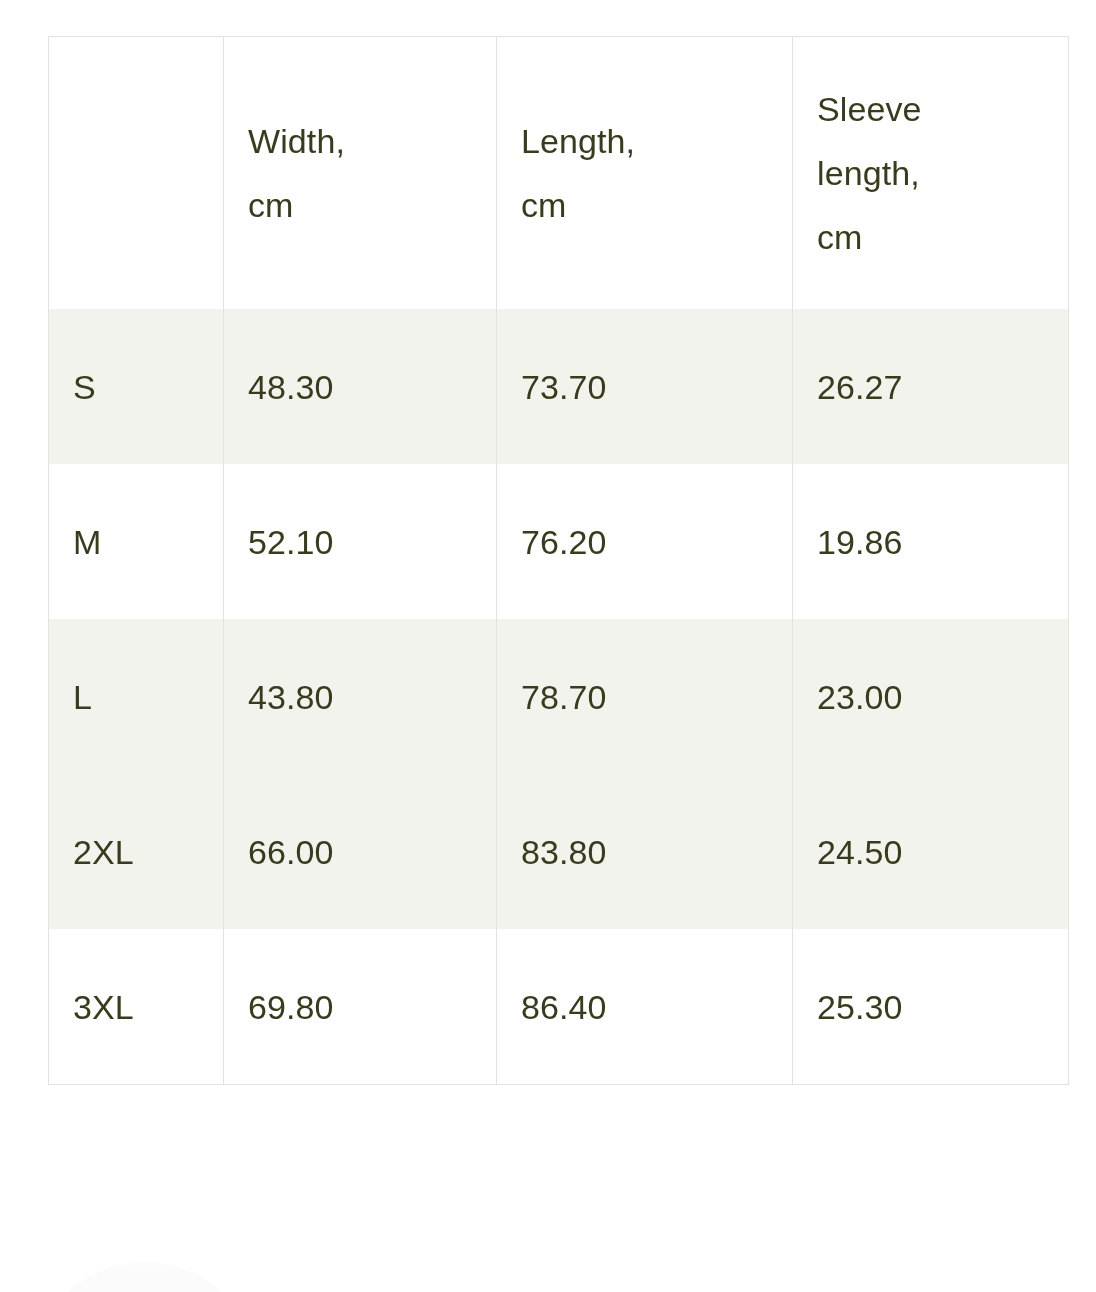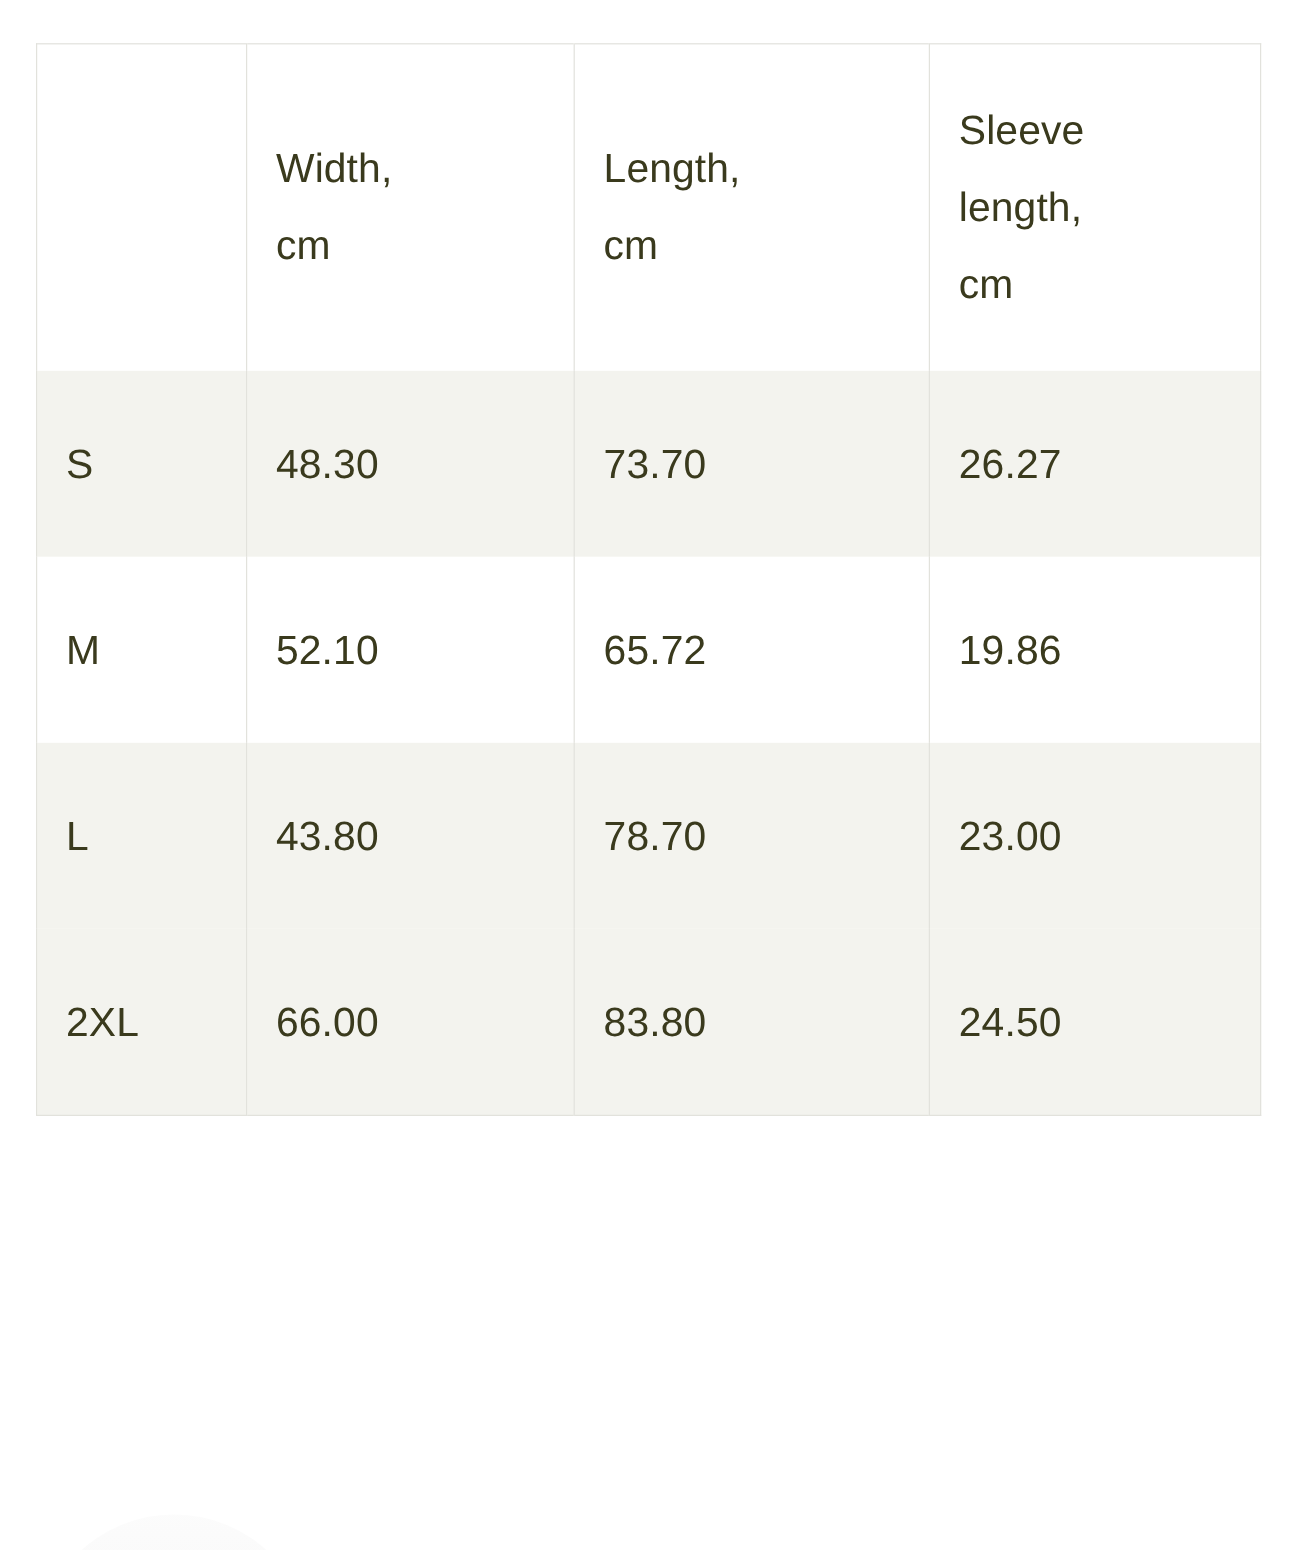--- a/index.html
+++ b/index.html
@@ -24,21 +24,21 @@
     width: 230px;
     height: 120px;
     border-radius: 115px 115px 0 0;
     background: linear-gradient(to bottom, #fbfbfb 0%, #f8f8f8 60%, #f6f6f6 100%);
     opacity: 0.85;
     pointer-events: none;
   }
 
   #size-chart-wrapper {
     position: absolute;
-    left: 30px;
+    left: 48px;
     top: 36px;
     width: 1020px;
   }
 
   table.size-chart {
     border-collapse: collapse;
     width: 1020px;
     table-layout: fixed;
     background: #ffffff;
     border: 1px solid #e2e2dc;
@@ -129,30 +129,36 @@
     <tbody id="size-chart-body">
         <tr class="striped">
           <td>S</td>
           <td>48.30</td>
           <td>73.70</td>
           <td>26.27</td>
         </tr>
         <tr class="plain">
           <td>M</td>
           <td>52.10</td>
-          <td>65.72</td>
+          <td>76.20</td>
           <td>19.86</td>
         </tr>
         <tr class="striped">
           <td>L</td>
           <td>43.80</td>
           <td>78.70</td>
           <td>23.00</td>
         </tr>
         <tr class="striped">
           <td>2XL</td>
           <td>66.00</td>
           <td>83.80</td>
           <td>24.50</td>
         </tr>
+        <tr class="plain">
+          <td>3XL</td>
+          <td>69.80</td>
+          <td>86.40</td>
+          <td>25.30</td>
+        </tr>
       </tbody>
   </table>
 </div>
 
 </body></html>

